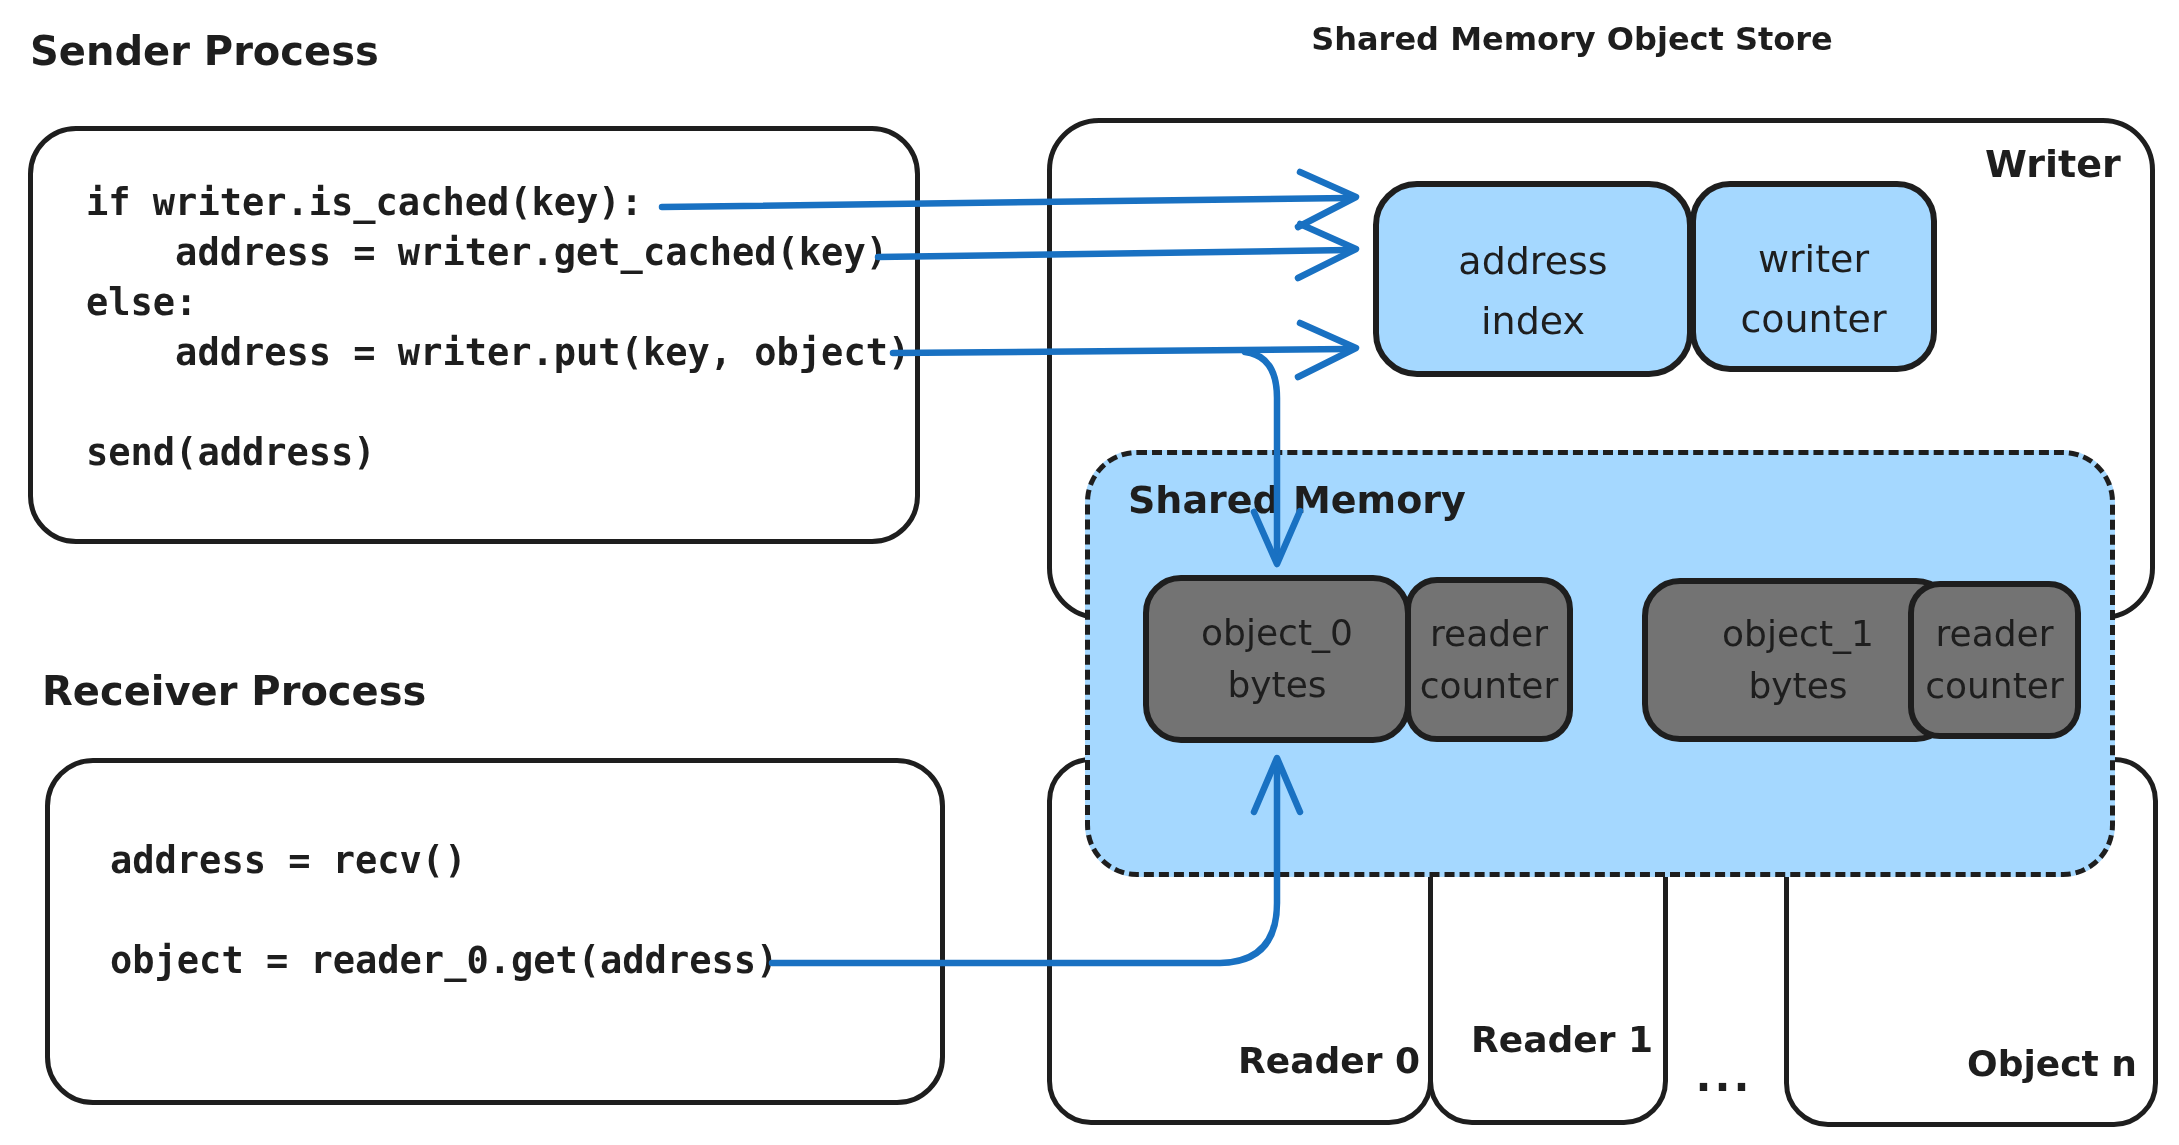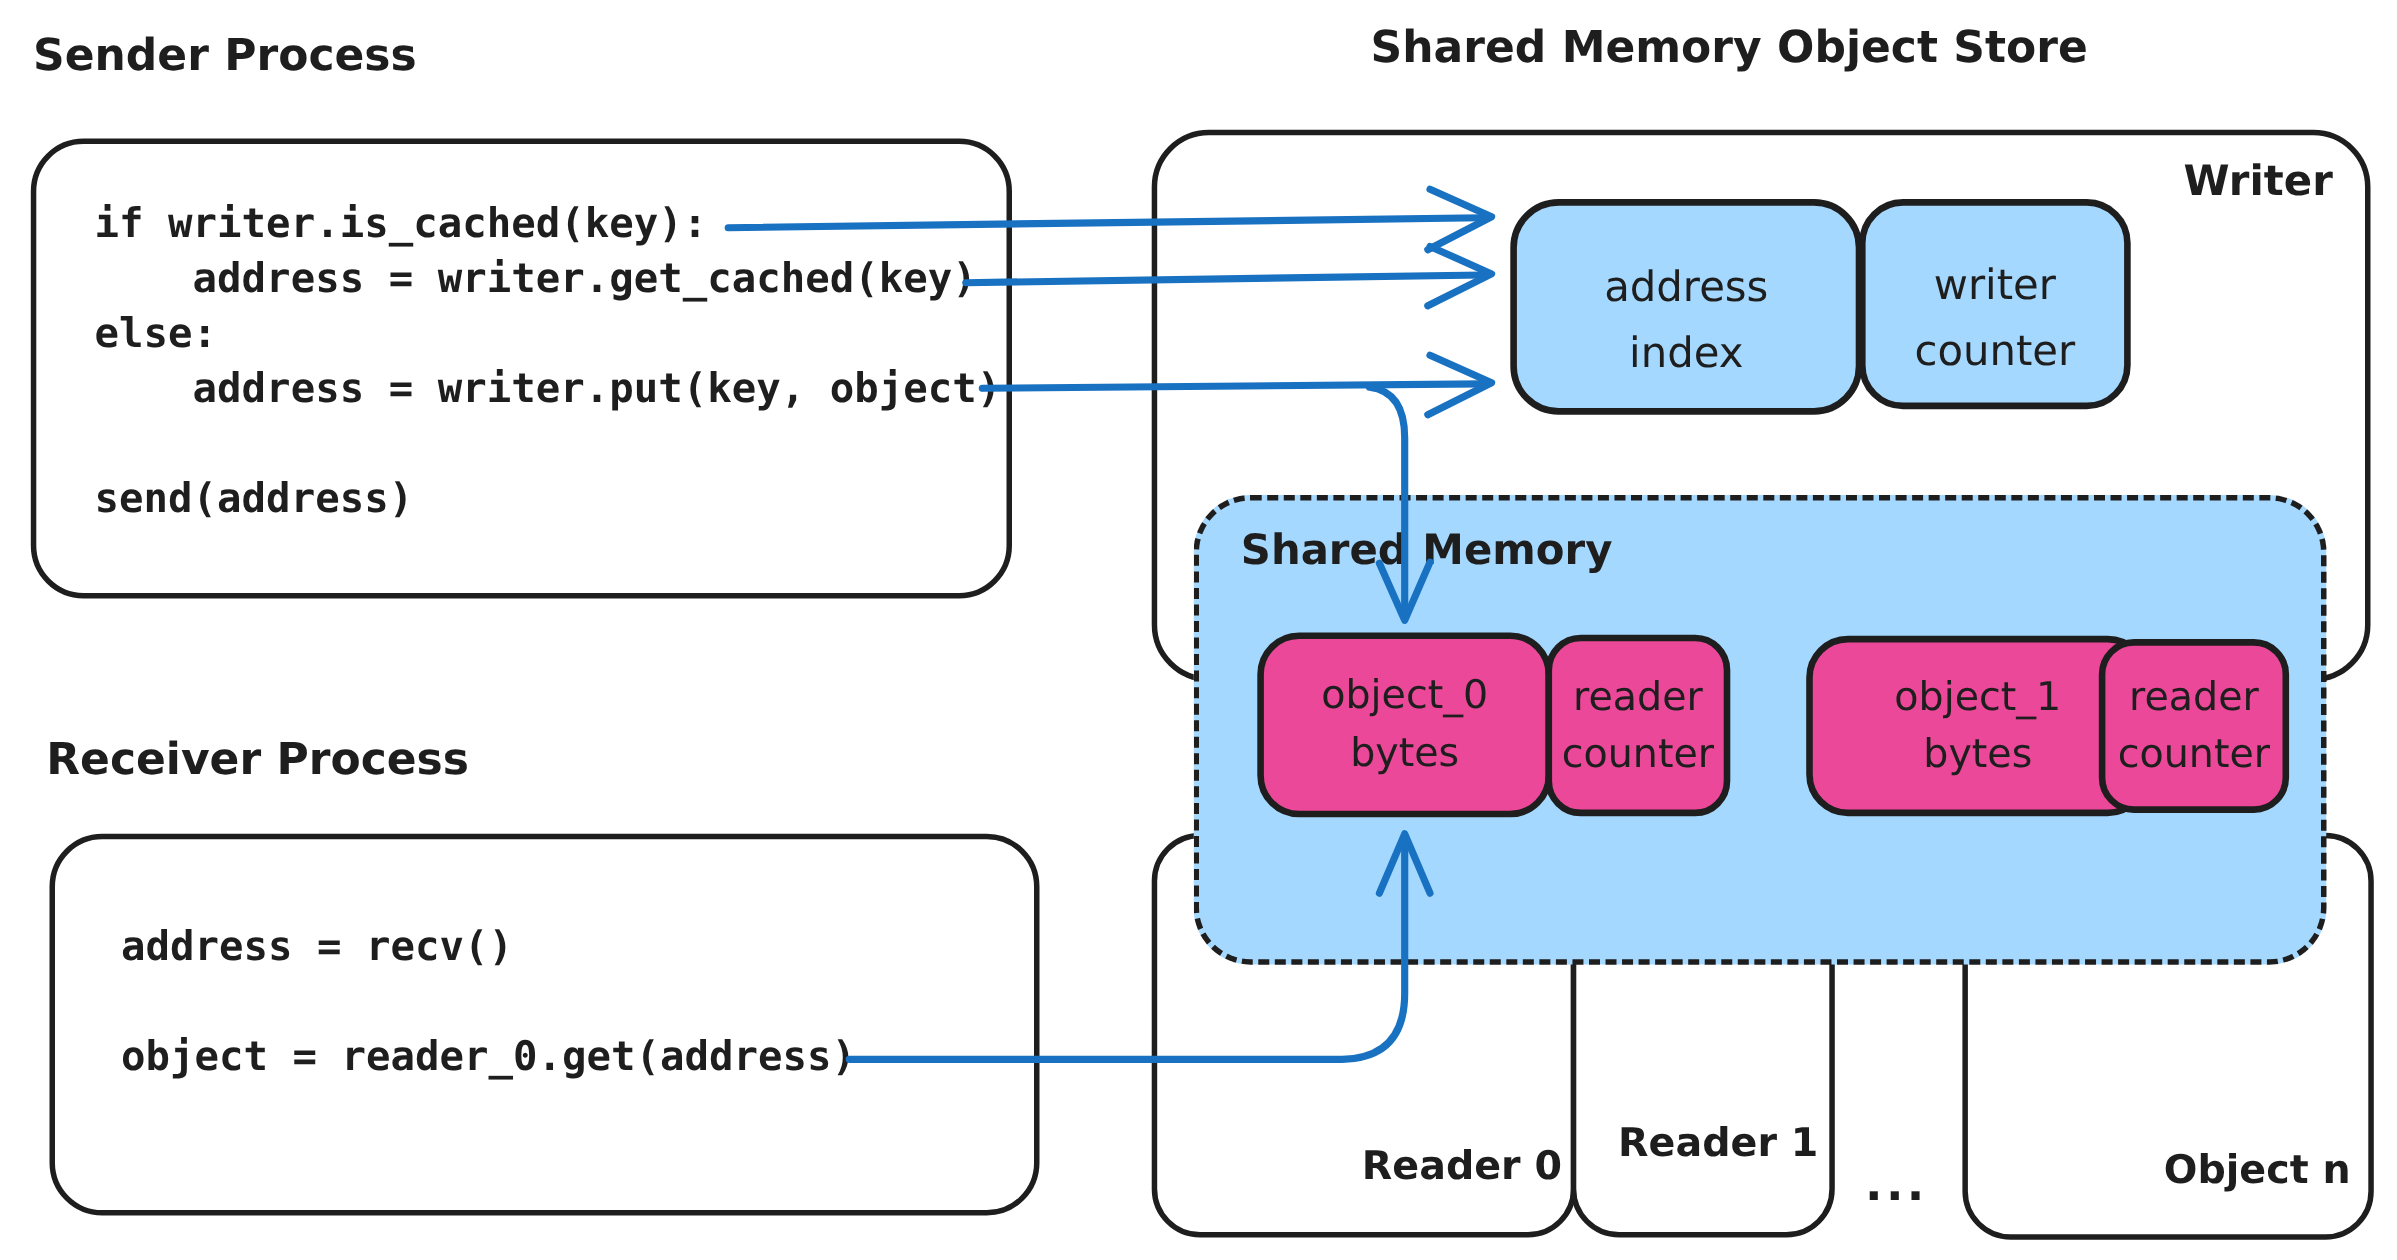--- a/index.html
+++ b/index.html
@@ -13,21 +13,21 @@
     color: #1e1e1e;
   }
   .box {
     position: absolute;
     box-sizing: border-box;
     border: 5px solid #1e1e1e;
     background: #ffffff;
   }
   .box.blue { background: #a5d8ff; border-width: 6px; }
   .box.dashed { border-style: dashed; background: #a5d8ff; }
-  .box.cell { background: #ec4899; border-width: 6px; }
+  .box.cell { background: #737373; border-width: 6px; }
   .cell-label {
     position: absolute;
     inset: 0;
     display: flex;
     align-items: center;
     justify-content: center;
     text-align: center;
     white-space: pre-line;
     line-height: 52px;
     font-size: 36px;
@@ -54,21 +54,21 @@
     color: #1e1e1e;
     margin-left: 20px;
   }
   .section-label { position: absolute; font-size: 40px; font-weight: bold; }
   .small-label  { position: absolute; font-size: 38px; font-weight: bold; }
   .reader-label { position: absolute; width: 220px; text-align: center; font-size: 36px; font-weight: bold; }
   .title {
     position: absolute;
     left: 1222px; top: 20px; width: 700px;
     text-align: center;
-    font-size: 40px;
+    font-size: 32px;
     font-weight: bold;
   }
   svg.arrows { position: absolute; left: 0; top: 0; z-index: 30; }
   .z10 { z-index: 10; }
   .z15 { z-index: 15; }
   .z20 { z-index: 20; }
 </style>
 </head>
 <body>
 

